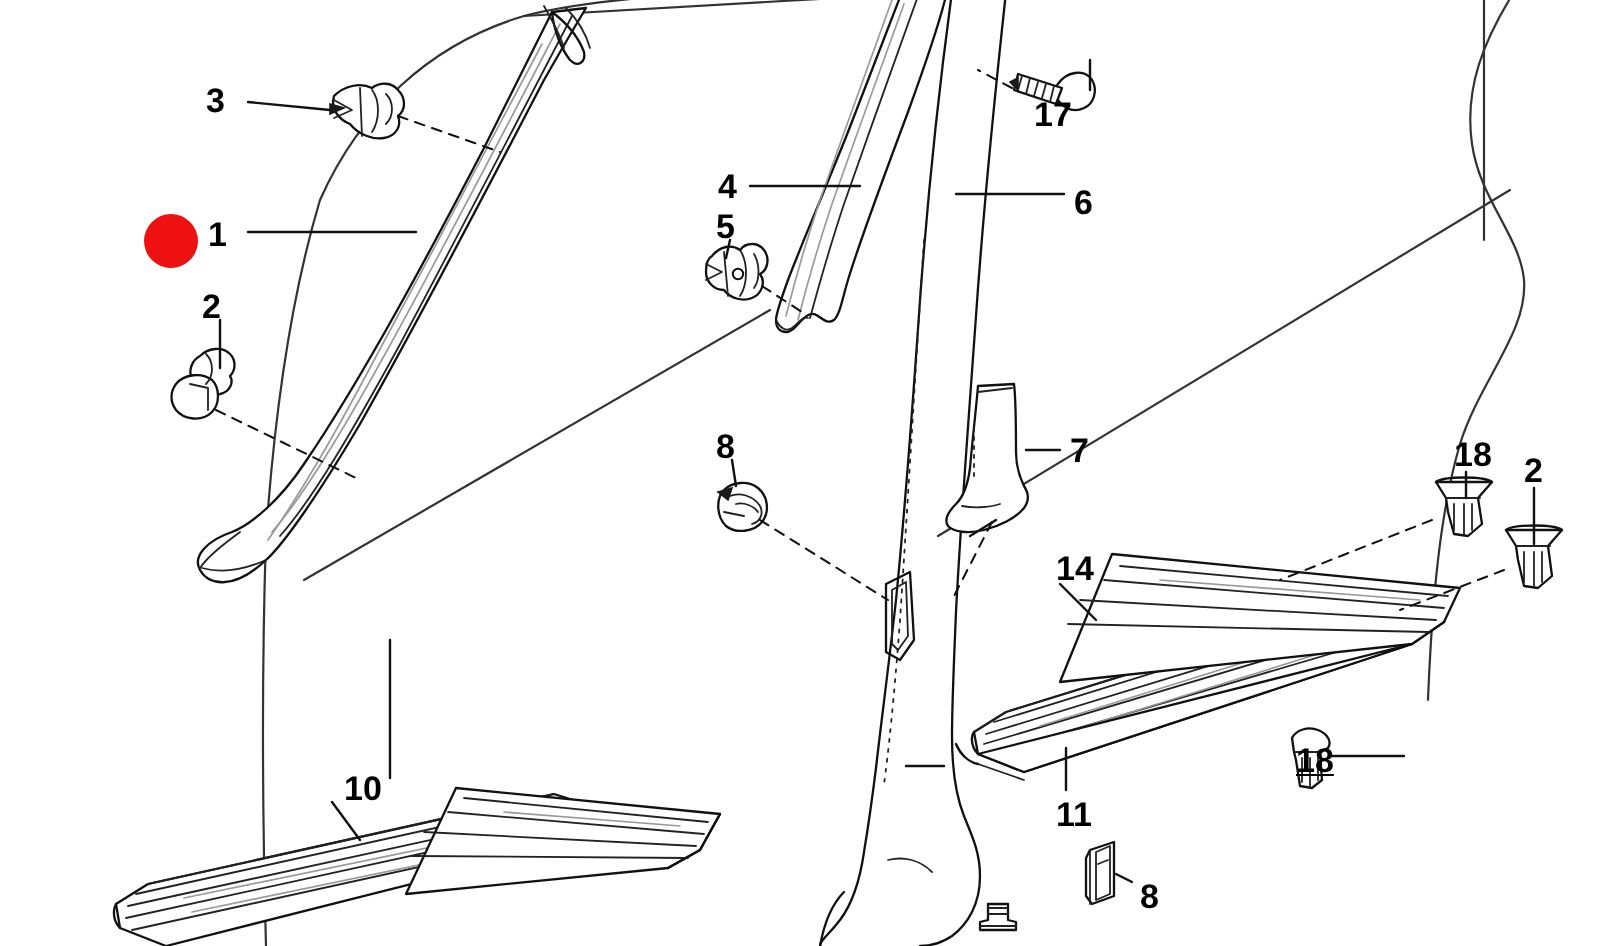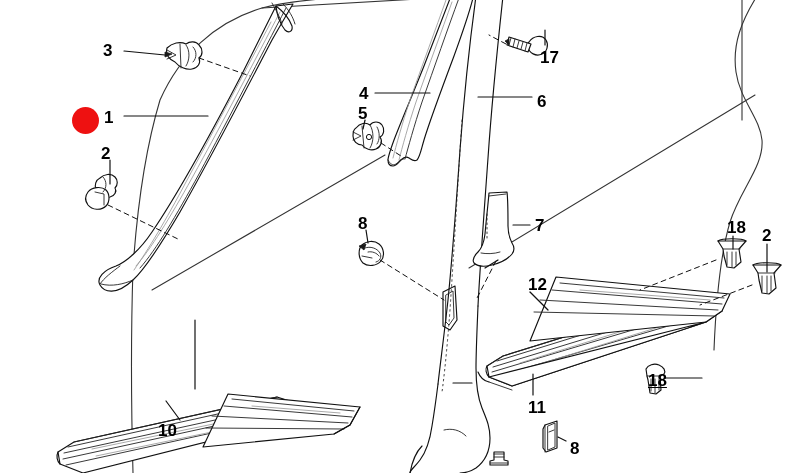--- a/index.html
+++ b/index.html
@@ -324,26 +324,26 @@
     </g>
 
   </svg>
 
   <span class="callout-num" style="left:103px;top:42px;">3</span>
   <span class="callout-num" style="left:104px;top:109px;">1</span>
   <span class="callout-num" style="left:101px;top:145px;">2</span>
   <span class="callout-num" style="left:359px;top:85px;">4</span>
   <span class="callout-num" style="left:358px;top:105px;">5</span>
   <span class="callout-num" style="left:537px;top:93px;">6</span>
-  <span class="callout-num" style="left:540px;top:49px;">17</span>
+  <span class="callout-num" style="left:517px;top:49px;">17</span>
   <span class="callout-num" style="left:535px;top:217px;">7</span>
   <span class="callout-num" style="left:358px;top:215px;">8</span>
   <span class="callout-num" style="left:727px;top:219px;">18</span>
   <span class="callout-num" style="left:762px;top:227px;">2</span>
-  <span class="callout-num" style="left:528px;top:276px;">12</span>
+  <span class="callout-num" style="left:528px;top:276px;">14</span>
   <span class="callout-num" style="left:528px;top:399px;">11</span>
   <span class="callout-num" style="left:648px;top:372px;text-decoration:underline;">18</span>
-  <span class="callout-num" style="left:158px;top:386px;margin-top:36px;">10</span>
+  <span class="callout-num" style="left:172px;top:386px;">10</span>
   <span class="callout-num" style="left:570px;top:440px;">8</span>
 
   <div class="marker-dot" style="left:72px;top:107px;width:27px;height:27px;background:#ee1111;"></div>
 
 </div>
 
 </body></html>

